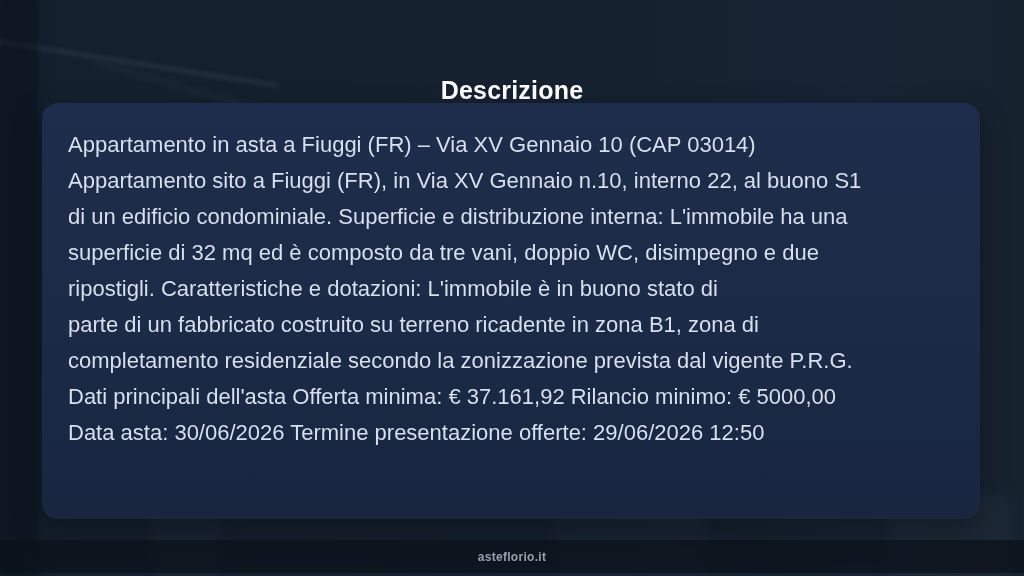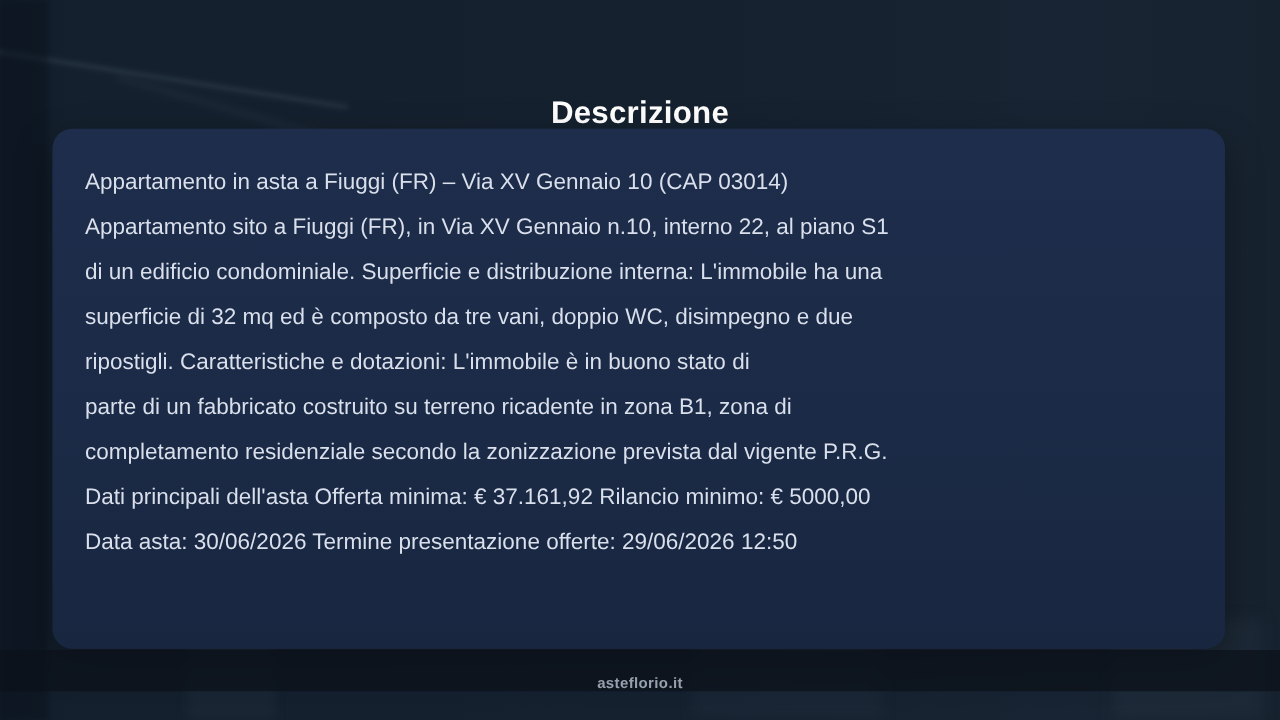--- a/index.html
+++ b/index.html
@@ -45,33 +45,33 @@
   .description-card {
     position: absolute;
     left: 42px; top: 103px;
     width: 938px; height: 416px;
     box-sizing: border-box;
     padding: 24px 26px;
     border-radius: 16px;
     background: linear-gradient(180deg, #1e2d4b 0%, #1b2a46 55%, #182640 100%);
     box-shadow: 0 12px 30px rgba(0,0,0,0.35);
   }
-  .description-text { color: #d9dfeb; font-size: 18px; }
+  .description-text { color: #d9dfeb; font-size: 22px; }
   .description-text .line {
     height: 36px;
     line-height: 36px;
     white-space: nowrap;
   }
 
   .footer-bar {
     position: absolute;
-    left: 0; top: 520px; width: 1024px; height: 33px;
+    left: 0; top: 540px; width: 1024px; height: 33px;
     background: rgba(11,18,27,0.78);
     display: flex;
-    align-items: flex-end;
+    align-items: center;
     justify-content: center;
   }
   .site-attribution {
     color: #97a0ad;
     font-size: 12px;
     font-weight: bold;
     letter-spacing: 0.3px;
   }
 </style>
 </head>
@@ -82,21 +82,21 @@
 <div class="bg-artifact dark-left-col"></div>
 <div class="bg-artifact streak-a"></div>
 <div class="bg-artifact streak-b"></div>
 <div class="bg-artifact streak-c"></div>
 
 <h1 class="page-title">Descrizione</h1>
 
 <div class="description-card">
   <div class="description-text">
     <div class="line">Appartamento in asta a Fiuggi (FR) – Via XV Gennaio 10 (CAP 03014)</div>
-    <div class="line">Appartamento sito a Fiuggi (FR), in Via XV Gennaio n.10, interno 22, al piano S1</div>
+    <div class="line">Appartamento sito a Fiuggi (FR), in Via XV Gennaio n.10, interno 22, al buono S1</div>
     <div class="line">di un edificio condominiale. Superficie e distribuzione interna: L'immobile ha una</div>
     <div class="line">superficie di 32 mq ed è composto da tre vani, doppio WC, disimpegno e due</div>
     <div class="line">ripostigli. Caratteristiche e dotazioni: L'immobile è in buono stato di</div>
     <div class="line">parte di un fabbricato costruito su terreno ricadente in zona B1, zona di</div>
     <div class="line">completamento residenziale secondo la zonizzazione prevista dal vigente P.R.G.</div>
     <div class="line">Dati principali dell'asta Offerta minima: € 37.161,92 Rilancio minimo: € 5000,00</div>
     <div class="line">Data asta: 30/06/2026 Termine presentazione offerte: 29/06/2026 12:50</div>
   </div>
 </div>
 

